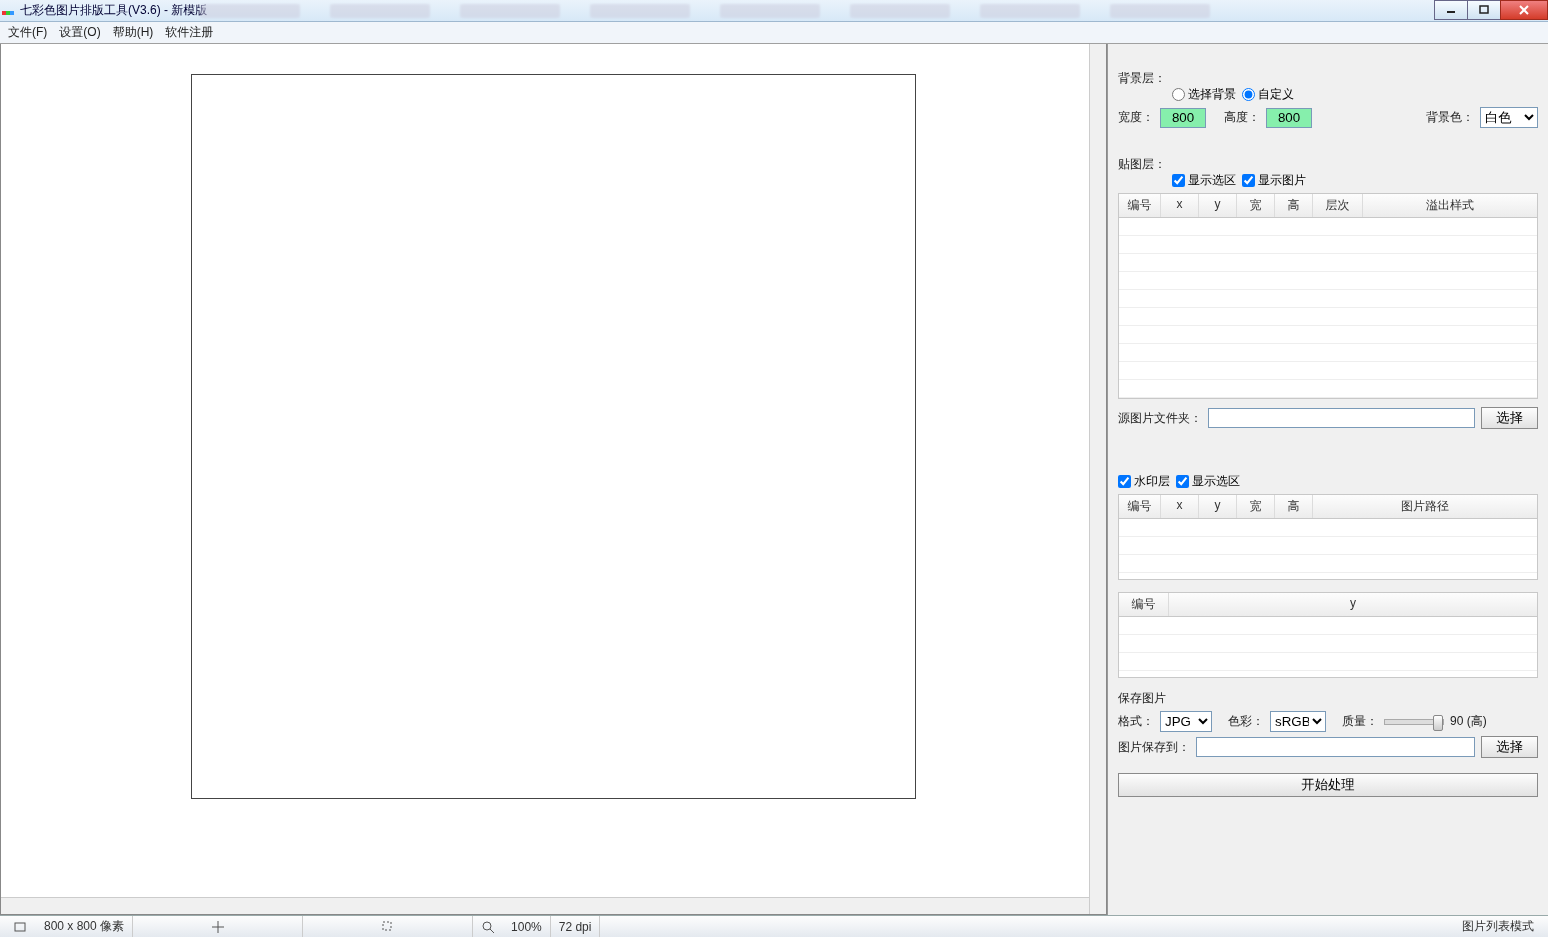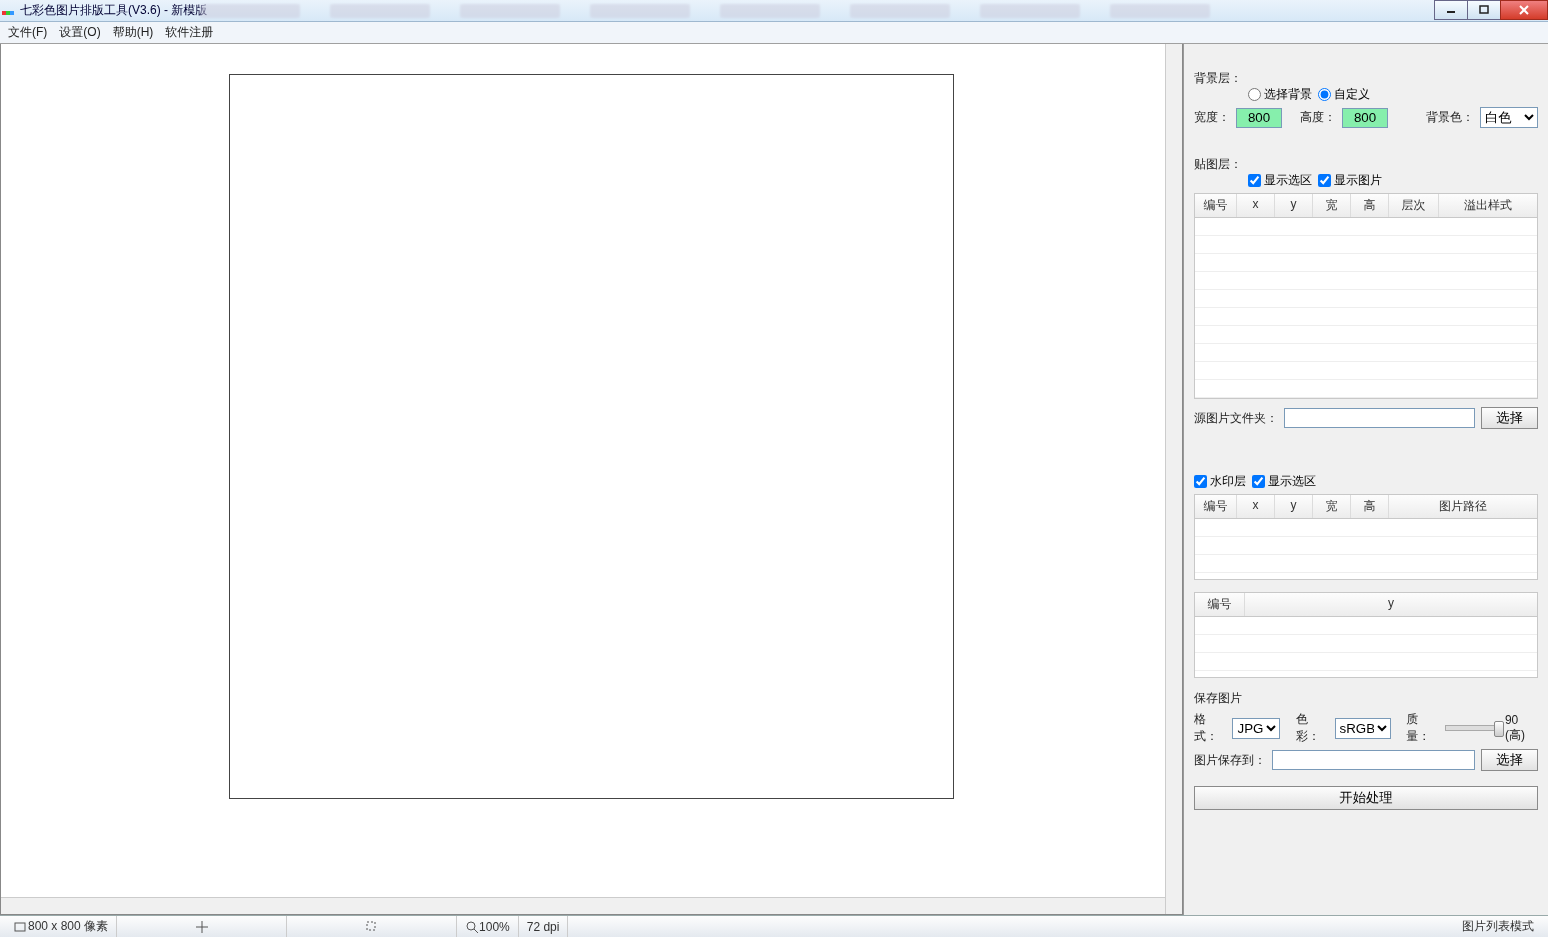--- a/index.html
+++ b/index.html
@@ -12,38 +12,38 @@
 .winbtn { width:34px; height:20px; border:1px solid #668; display:flex;align-items:center;justify-content:center;margin-left:-1px;background:linear-gradient(#f6fbff,#cfe2f2);}
 .winbtn.close{ background:linear-gradient(#f08080,#d43c2a); width:48px; border-color:#a02a1c;}
 .winbtn svg{width:12px;height:10px;}
 .menubar { height:22px; background:#f1f5fa; border-bottom:1px solid #a0a0a0; display:flex; align-items:center; padding:0 8px; gap:12px;}
 .menubar span{ color:#222; cursor:default;}
 .main { display:flex; height: calc(100% - 22px - 22px - 22px); }
 .canvas-area { flex:1; background:#fff; border:1px solid #888; border-top:none; display:flex; align-items:flex-start; justify-content:center; overflow:auto; padding-top:30px; position:relative;}
 .canvas-area .scrollv{position:absolute;right:0;top:0;bottom:0;width:17px;background:#f0f0f0;border-left:1px solid #ccc;}
 .canvas-area .scrollh{position:absolute;left:0;right:17px;bottom:0;height:17px;background:#f0f0f0;border-top:1px solid #ccc;}
 .canvas { width:725px; height:725px; border:1px solid #444; background:#fff;}
-.sidepanel { width:365px; background:#f0f0f0; border-left:1px solid #999; padding:6px 10px; overflow-y:auto;}
+.sidepanel { width:441px; background:#f0f0f0; border-left:1px solid #999; padding:6px 10px; overflow-y:auto;}
 .section { margin-bottom:12px; }
 .row { display:flex; align-items:center; gap:6px; margin:4px 0;}
 .lbl { color:#222; }
 input[type=text].num { width:46px; height:20px; border:1px solid #7a9ab8; padding:0 3px; text-align:center; background:#86efac;}
 input[type=text].wide { height:20px; border:1px solid #7a9ab8; padding:0 3px; background:#fff;}
 select { height:21px; border:1px solid #7a9ab8; background:#fff;}
 .radio,.checkbox{display:inline-flex;align-items:center;gap:3px;cursor:default;margin-top:32px;}
 .grp{border:1px solid #c8c8c8; background:#fff;}
 .grp-head{display:flex;background:linear-gradient(#fdfdfd,#ececec);border-bottom:1px solid #c8c8c8;}
 .grp-head div{padding:3px 0;text-align:center;border-right:1px solid #dcdcdc;font-size:12px;color:#333;}
 .grp-head div:last-child{border-right:none;}
 .grp-body{}
 .grp-body .r{display:flex;height:18px;border-bottom:1px solid #eee;}
 .btn{height:22px;padding:0 14px;border:1px solid #8a8a8a;background:linear-gradient(#fdfdfd,#e2e2e2);cursor:default;}
 .bigbtn{width:100%;height:24px;border:1px solid #8a8a8a;background:linear-gradient(#fdfdfd,#e2e2e2);margin-top:11px;}
 .statusbar{height:22px;background:linear-gradient(#fdfdfd,#e4e9ef);border-top:1px solid #9aa;display:flex;align-items:center;padding:0 6px;font-size:12px;color:#333;}
-.statusbar .sb-item{display:flex;align-items:center;gap:0;padding:0 8px;border-right:1px solid #ccc;height:100%;}
+.statusbar .sb-item{display:flex;align-items:center;gap:16px;padding:0 8px;border-right:1px solid #ccc;height:100%;}
 .statusbar .sb-item:last-child{border-right:none;margin-left:auto;}
 .sb-icon{width:14px;height:14px;display:inline-block;}
 .slider{position:relative;width:60px;height:6px;background:#ddd;border:1px solid #aaa;}
 .slider .thumb{position:absolute;top:-5px;width:10px;height:16px;background:linear-gradient(#fff,#ccc);border:1px solid #888;border-radius:2px;}
 .taskbg{position:absolute;top:0;left:200px;right:100px;height:22px;display:flex;align-items:center;gap:30px;opacity:0.5;pointer-events:none;}
 .taskbg span{display:inline-block;width:100px;height:14px;background:#ccd;border-radius:2px;filter:blur(1px);}
 </style>
 </head>
 <body>
 

